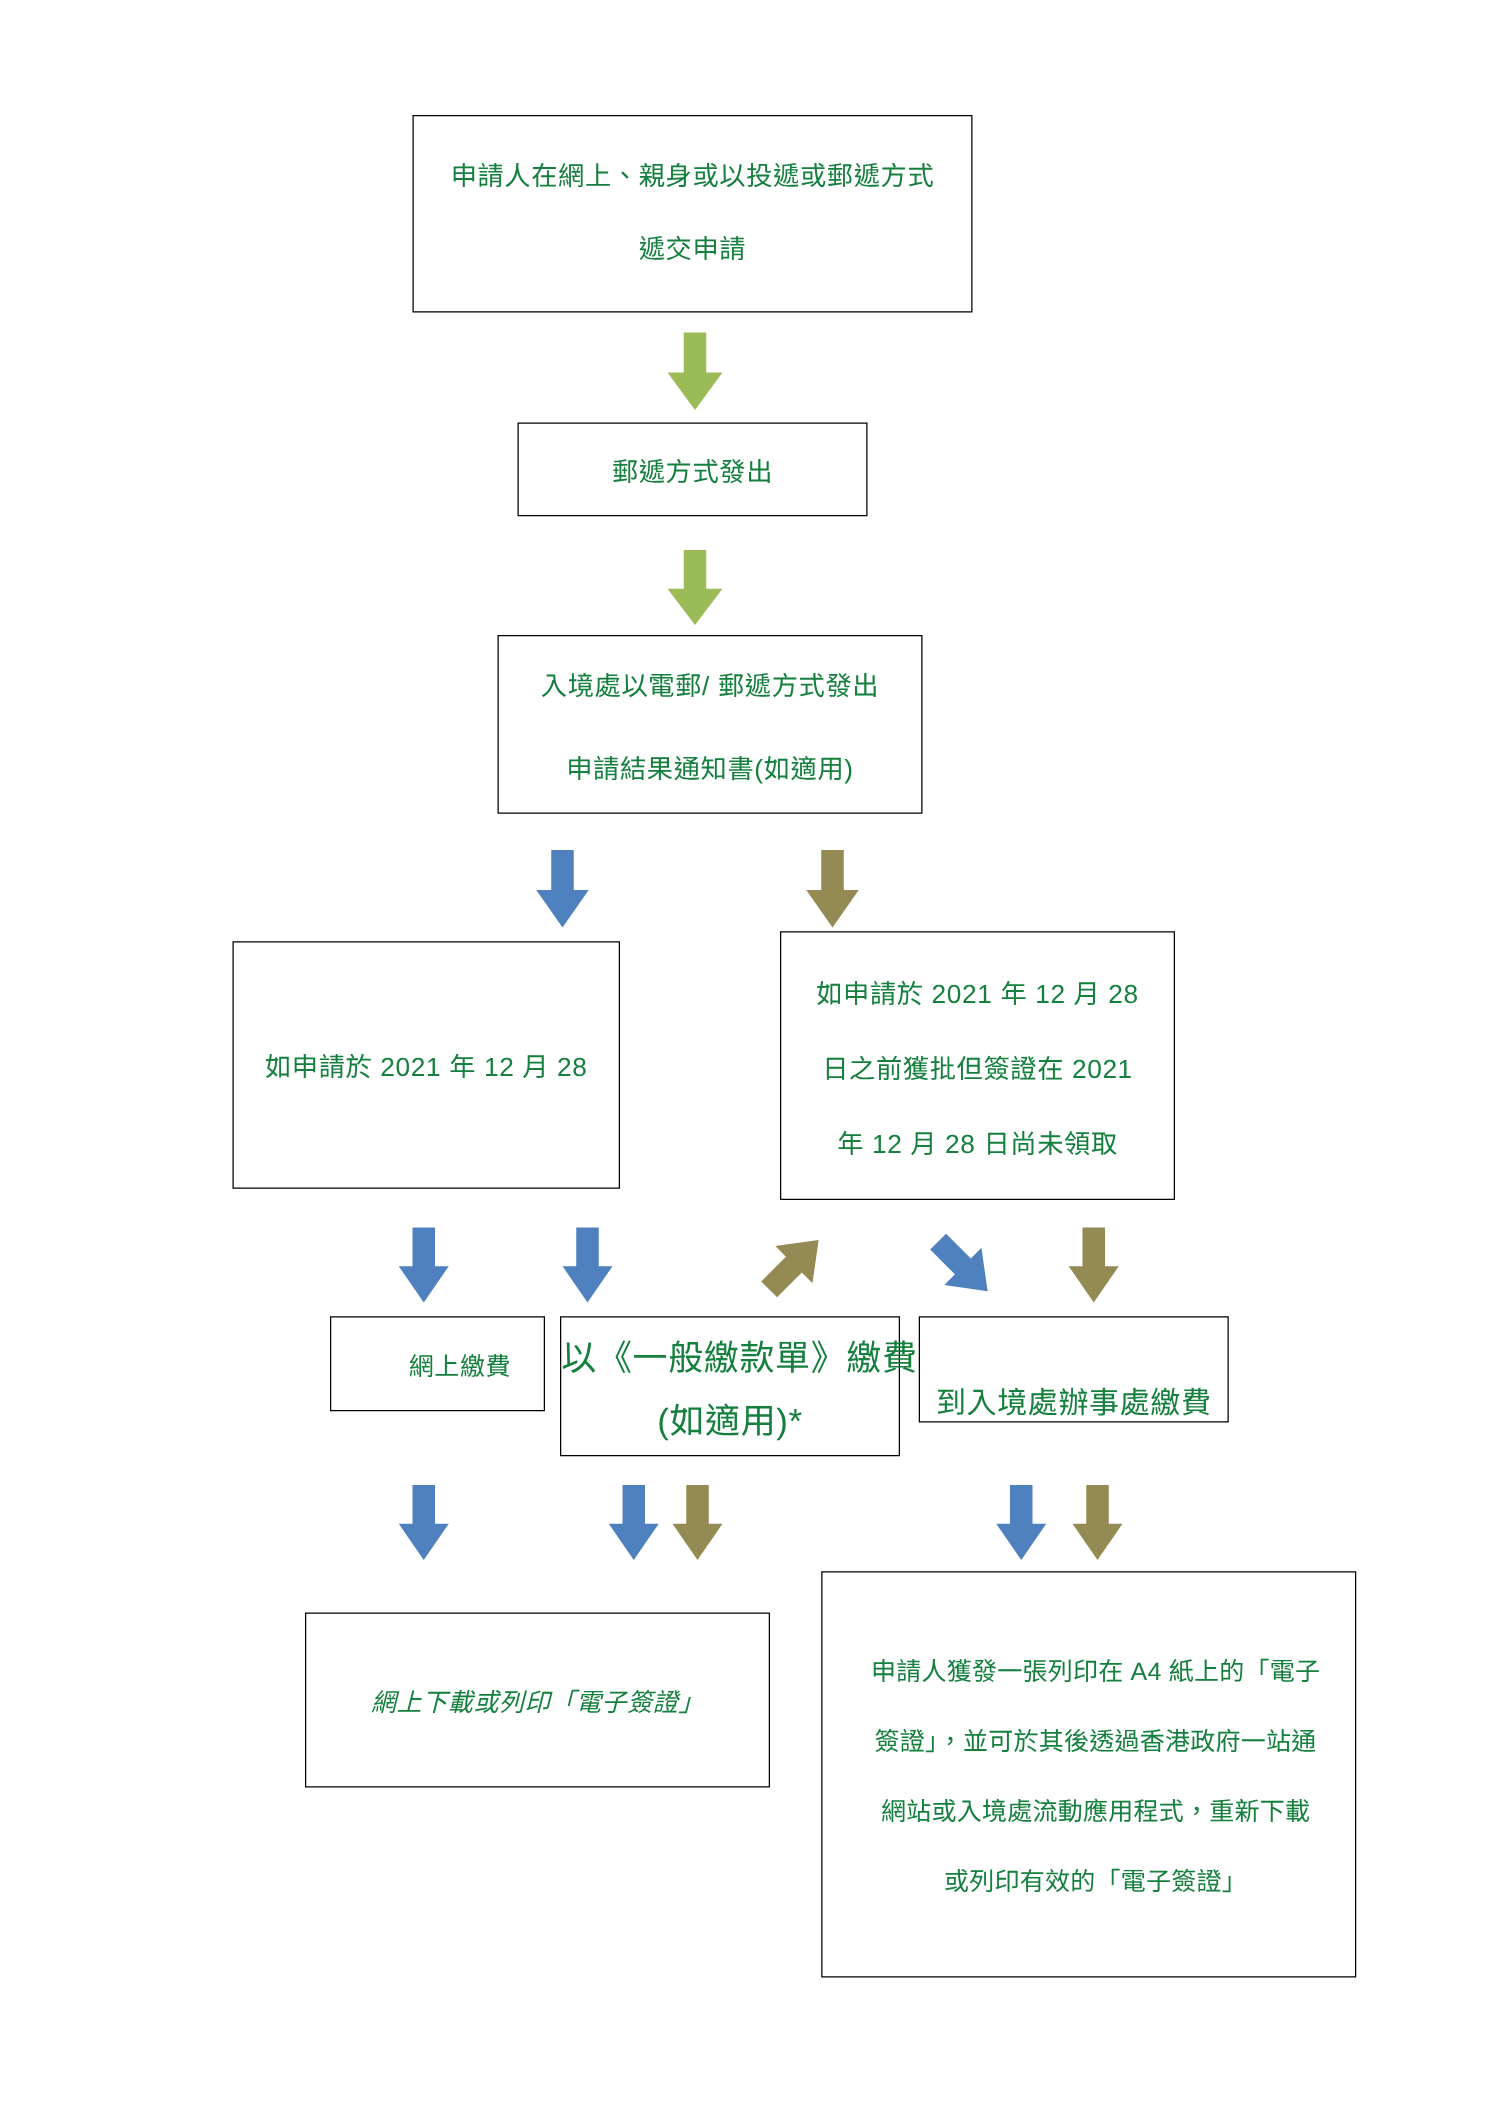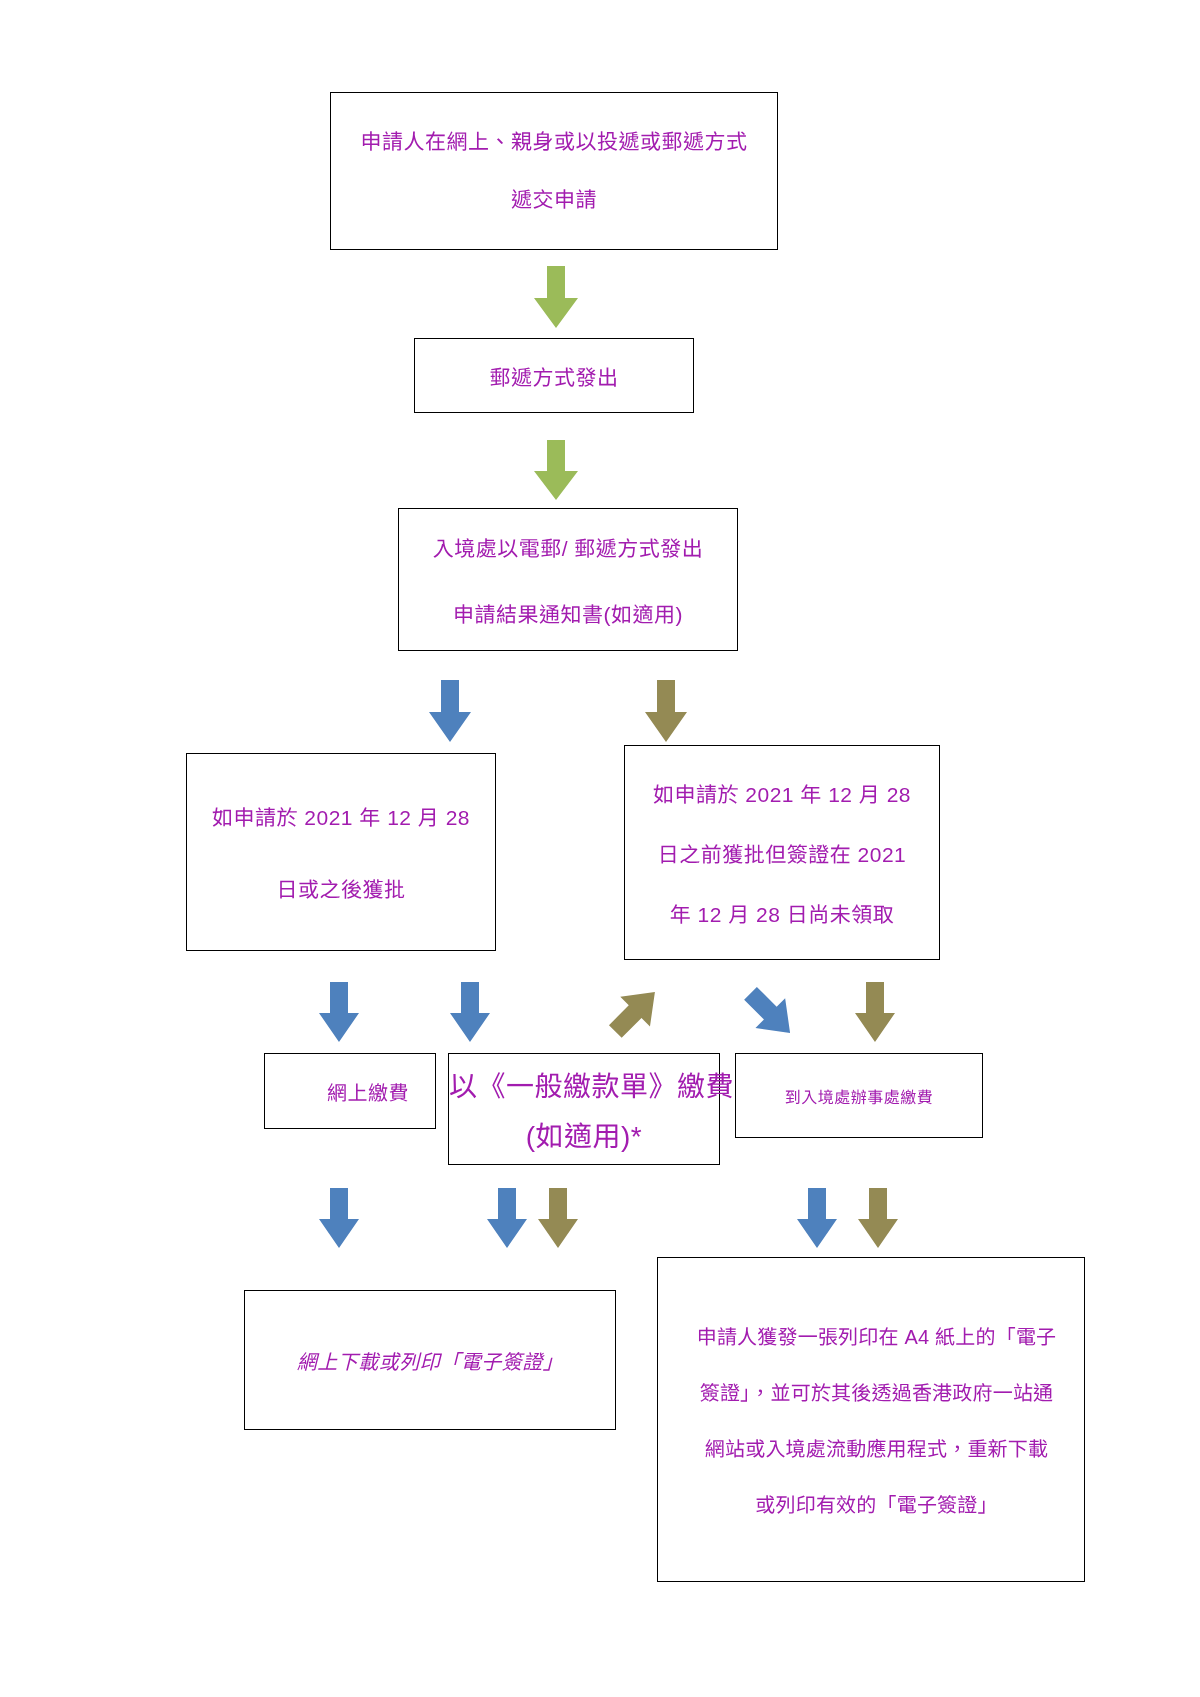--- a/index.html
+++ b/index.html
@@ -17,21 +17,21 @@
   .node{
     position:absolute;
     box-sizing:border-box;
     border:1.6px solid #000000;
     background:#ffffff;
     display:flex;
     flex-direction:column;
     align-items:center;
     justify-content:center;
     text-align:center;
-    color:#a21caf;
+    color:#15803d;
   }
   .node .ln{
     display:block;
     width:100%;
     white-space:nowrap;
     letter-spacing:.5px;
   }
 
   
   #n-submit      {left:330px; top:92px;  width:448px; height:158px; font-size:21px;}
@@ -47,21 +47,21 @@
   #n-after .ln+.ln{margin-top:42px;}
 
   #n-before      {left:624px; top:745px; width:316px; height:215px; font-size:21px;}
   #n-before .ln+.ln{margin-top:30px;}
 
   #n-pay-online  {left:264px; top:1053px;width:172px; height:76px; font-size:20px;padding-left:36px;}
 
   #n-pay-form    {left:448px; top:1053px;width:272px; height:112px; font-size:28px;}
   #n-pay-form .ln+.ln{margin-top:10px;}
 
-  #n-pay-office  {left:735px; top:1053px;width:248px; height:85px; font-size:16px;}
+  #n-pay-office  {left:735px; top:1053px;width:248px; height:85px; font-size:24px;justify-content:flex-end;}
 
   #n-download    {left:244px; top:1290px;width:372px; height:140px; font-size:20px;font-style:italic;}
 
   #n-issued      {left:657px; top:1257px;width:428px; height:325px; font-size:20px;padding-left:11px;}
   #n-issued .ln+.ln{margin-top:27px;}
   #n-issued .ln{letter-spacing:.2px;}
 
   
   .arrow{position:absolute;}
   .arrow svg{display:block;overflow:visible;}
@@ -80,21 +80,20 @@
     <span class="ln">郵遞方式發出</span>
   </div>
 
   <div class="node" id="n-notify">
     <span class="ln">入境處以電郵/ 郵遞方式發出</span>
     <span class="ln">申請結果通知書(如適用)</span>
   </div>
 
   <div class="node" id="n-after">
     <span class="ln">如申請於 2021 年 12 月 28</span>
-    <span class="ln">日或之後獲批</span>
   </div>
 
   <div class="node" id="n-before">
     <span class="ln">如申請於 2021 年 12 月 28</span>
     <span class="ln">日之前獲批但簽證在 2021</span>
     <span class="ln">年 12 月 28 日尚未領取</span>
   </div>
 
   <div class="node" id="n-pay-online">
     <span class="ln">網上繳費</span>

